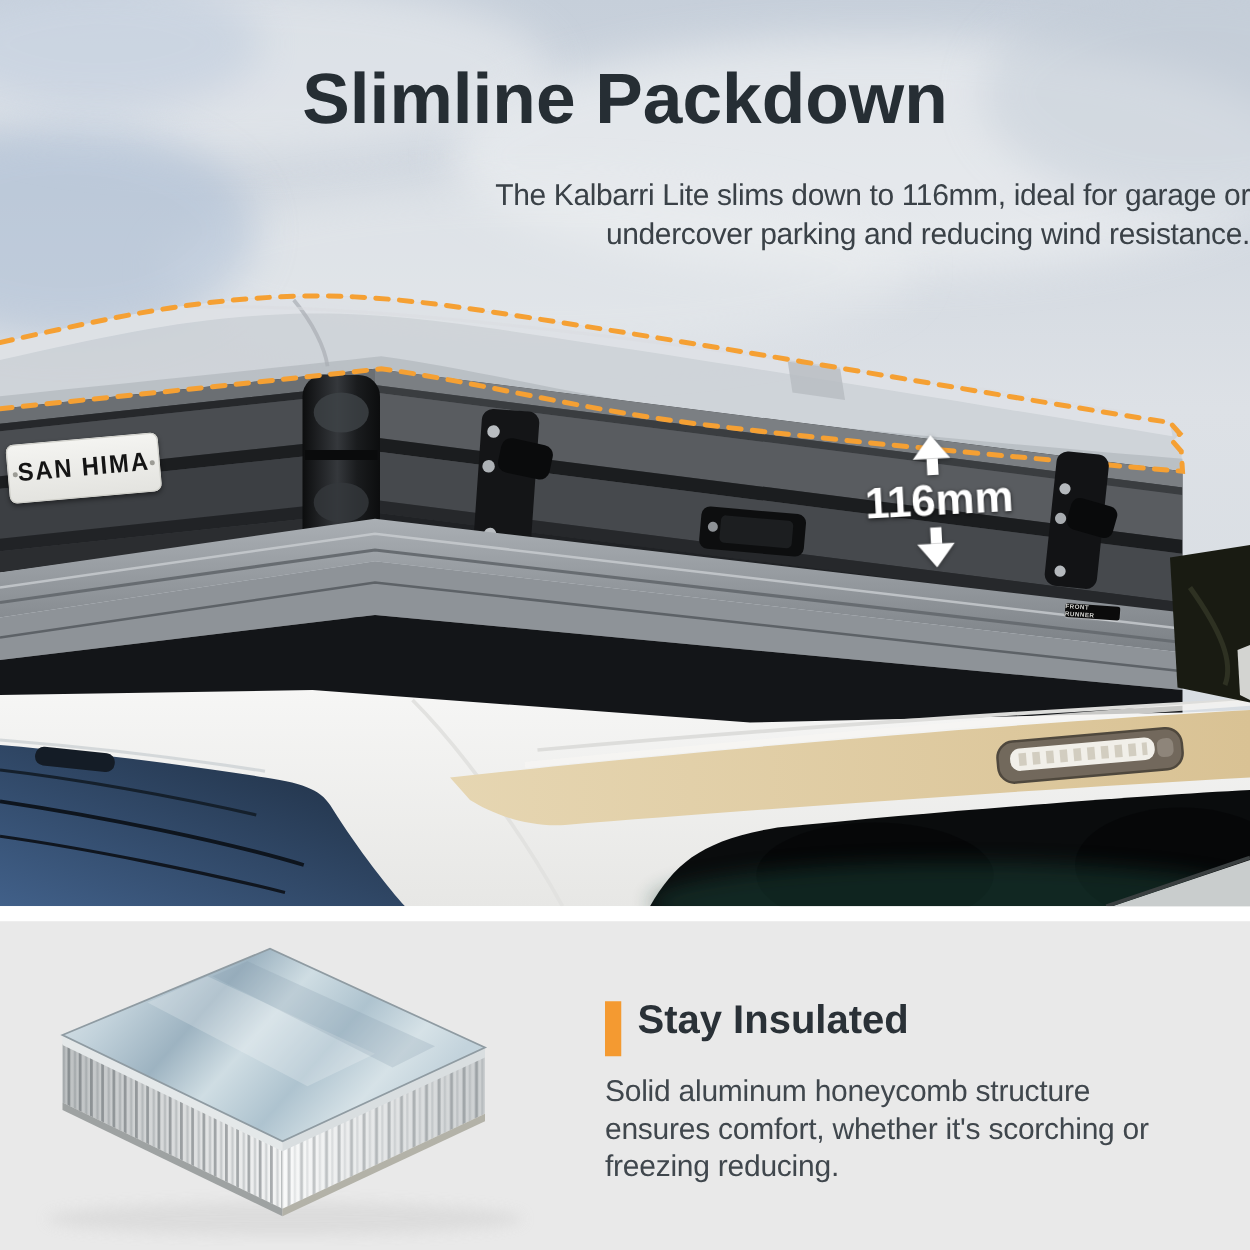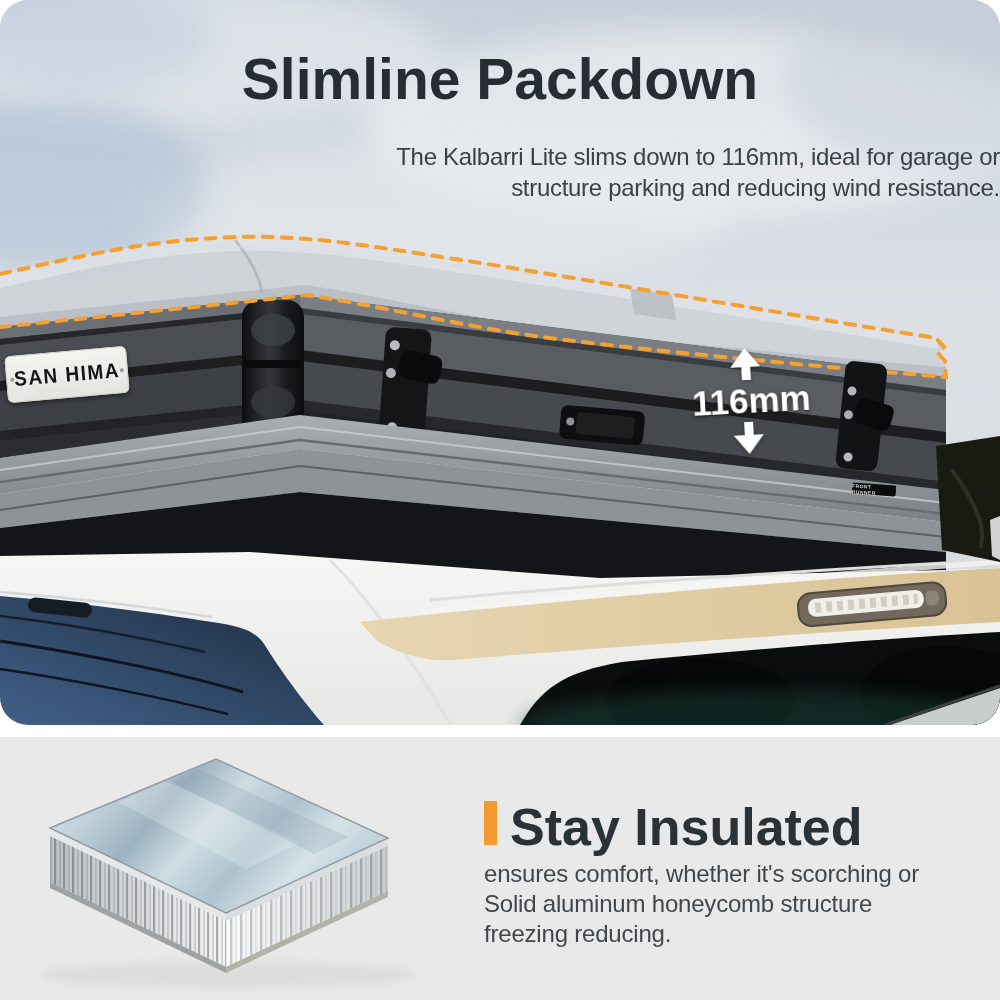--- a/index.html
+++ b/index.html
@@ -1,21 +1,21 @@
 <!DOCTYPE html>
 <html><head>
 <meta charset="utf-8">
 <style>
   * { margin:0; padding:0; box-sizing:border-box; }
   html,body { width:1000px; }
   body { font-family:"Liberation Sans", sans-serif; background:#ffffff; }
   .stage { position:relative; width:1000px; height:1000px; overflow:hidden; background:#ffffff; }
 
   
-  .hero { position:absolute; left:0; top:0; width:1000px; height:725px; overflow:hidden;border-radius:28px; }
+  .hero { position:absolute; left:0; top:0; width:1000px; height:725px; overflow:hidden; }
   .hero svg.scene { position:absolute; left:0; top:0; }
 
   .hero-title {
     position:absolute; left:0; top:46px; width:1000px;
     text-align:center; font-size:57px; font-weight:700;
     color:#262e34; letter-spacing:0px;
   }
   .hero-sub {
     position:absolute; left:0; top:141px; width:1000px;
     text-align:right; font-size:24px; line-height:31px;
@@ -61,21 +61,21 @@
   .divider { position:absolute; left:0; top:725px; width:1000px; height:12px; background:#ffffff; }
 
   
   .info { position:absolute; left:0; top:737px; width:1000px; height:263px; background:#e9e9e9; }
   .info svg.panel { position:absolute; left:18px; top:10px; }
 
   .info-head { position:absolute; left:484px; top:60px; height:50px; }
   .accent-bar { position:absolute; left:0; top:4px; width:13px; height:44px; background:#f49a31; }
   .info-title {
     position:absolute; left:26px; top:0; white-space:nowrap;
-    font-size:52px; font-weight:700; color:#2a3137; letter-spacing:0px;
+    font-size:32px; font-weight:700; color:#2a3137; letter-spacing:0px;
   }
   .info-body {
     position:absolute; left:484px; top:122px; width:510px;
     font-size:24px; line-height:30px; color:#40474d; letter-spacing:-0.2px;
   }
 </style>
 </head>
 <body>
 
 <div class="stage">
@@ -258,21 +258,21 @@
         <polygon points="936,446 1000,436 1000,562 942,550" fill="#191b12"></polygon>
         <line x1="936" y1="449" x2="1000" y2="439" stroke="#45483 6" stroke-width="3"></line>
         <path d="M952,470 C977,505 987,530 980,548" stroke="#2e3122" stroke-width="4" fill="none"></path>
         <polygon points="990,520 1000,516 1000,560 992,556" fill="#e8e9e7" opacity="0.9"></polygon>
       </g>
     </svg>
 
     <div class="hero-title">Slimline Packdown</div>
     <div class="hero-sub">
       <div>The Kalbarri Lite slims down to 116mm, ideal for garage or</div>
-      <div>structure parking and reducing wind resistance.</div>
+      <div>undercover parking and reducing wind resistance.</div>
     </div>
 
     <div class="brand-plate">
       <span class="screw l"></span>
       <span class="plate-text">SAN HIMA</span>
       <span class="screw r"></span>
     </div>
 
     <div class="measure">
       <div class="tri-up"></div>
@@ -347,19 +347,19 @@
         <polygon points="32,81 198,12 370,91 208,166" fill="none" stroke="#8f9ba2" stroke-width="1.4"></polygon>
       </g>
     </svg>
 
     <div class="info-head">
       <div class="accent-bar"></div>
       <div class="info-title">Stay Insulated</div>
     </div>
 
     <div class="info-body">
+      <div>Solid aluminum honeycomb structure</div>
       <div>ensures comfort, whether it's scorching or</div>
-      <div>Solid aluminum honeycomb structure</div>
       <div>freezing reducing.</div>
     </div>
   </div>
 
 </div>
 
 </body></html>

